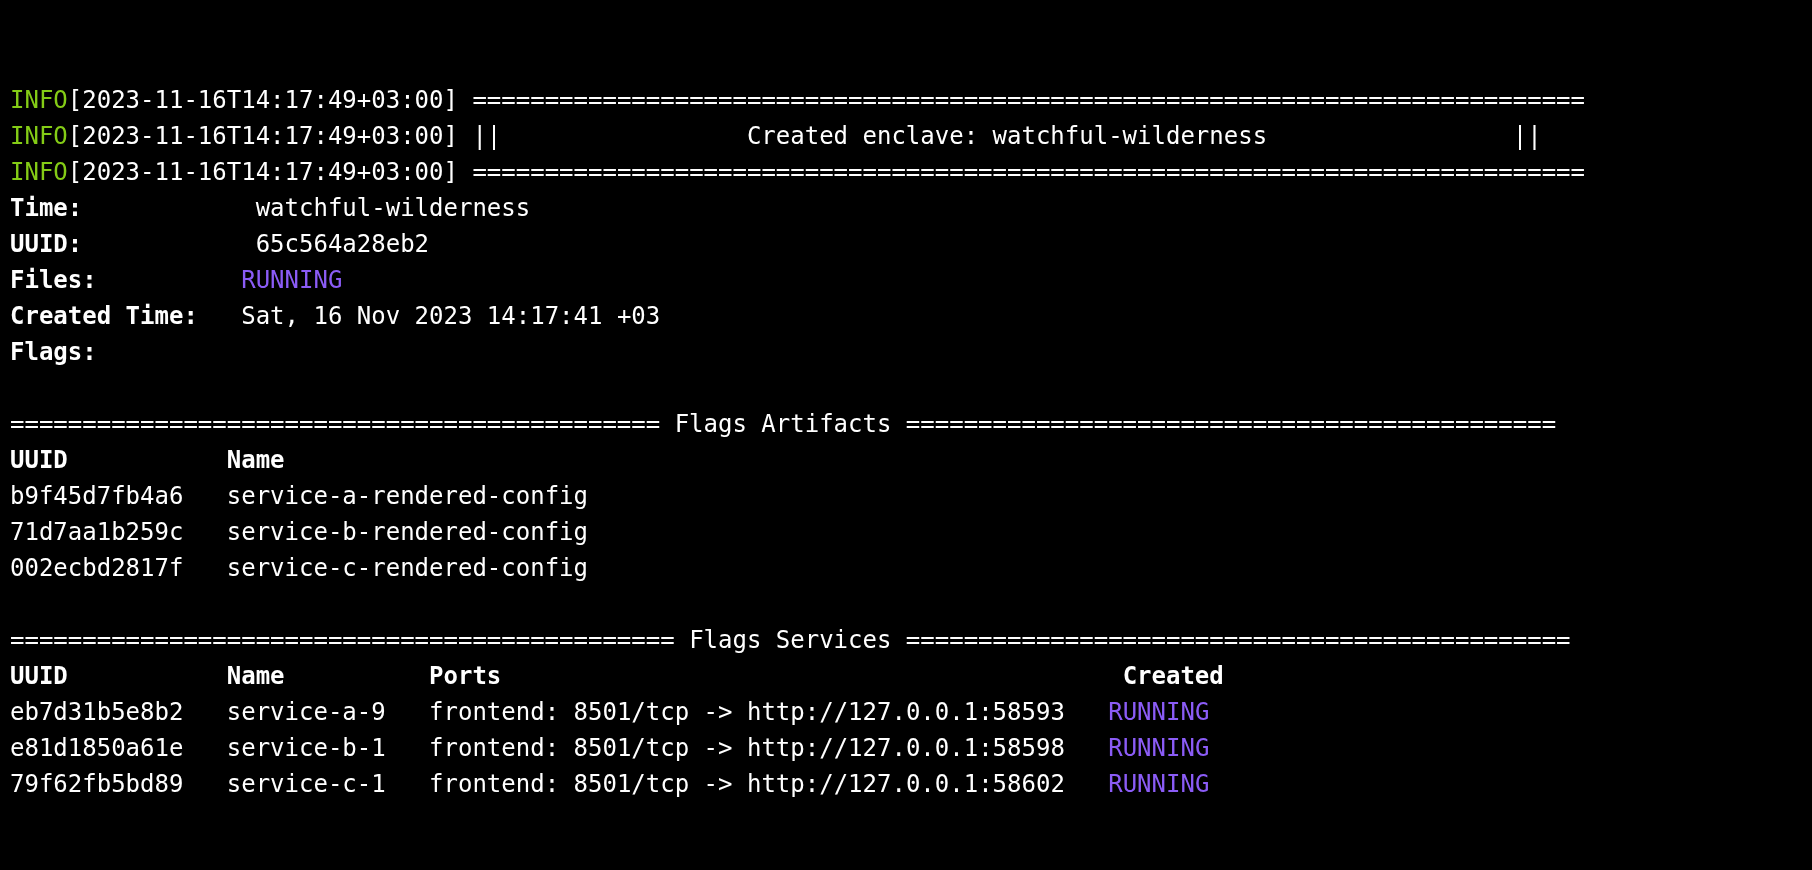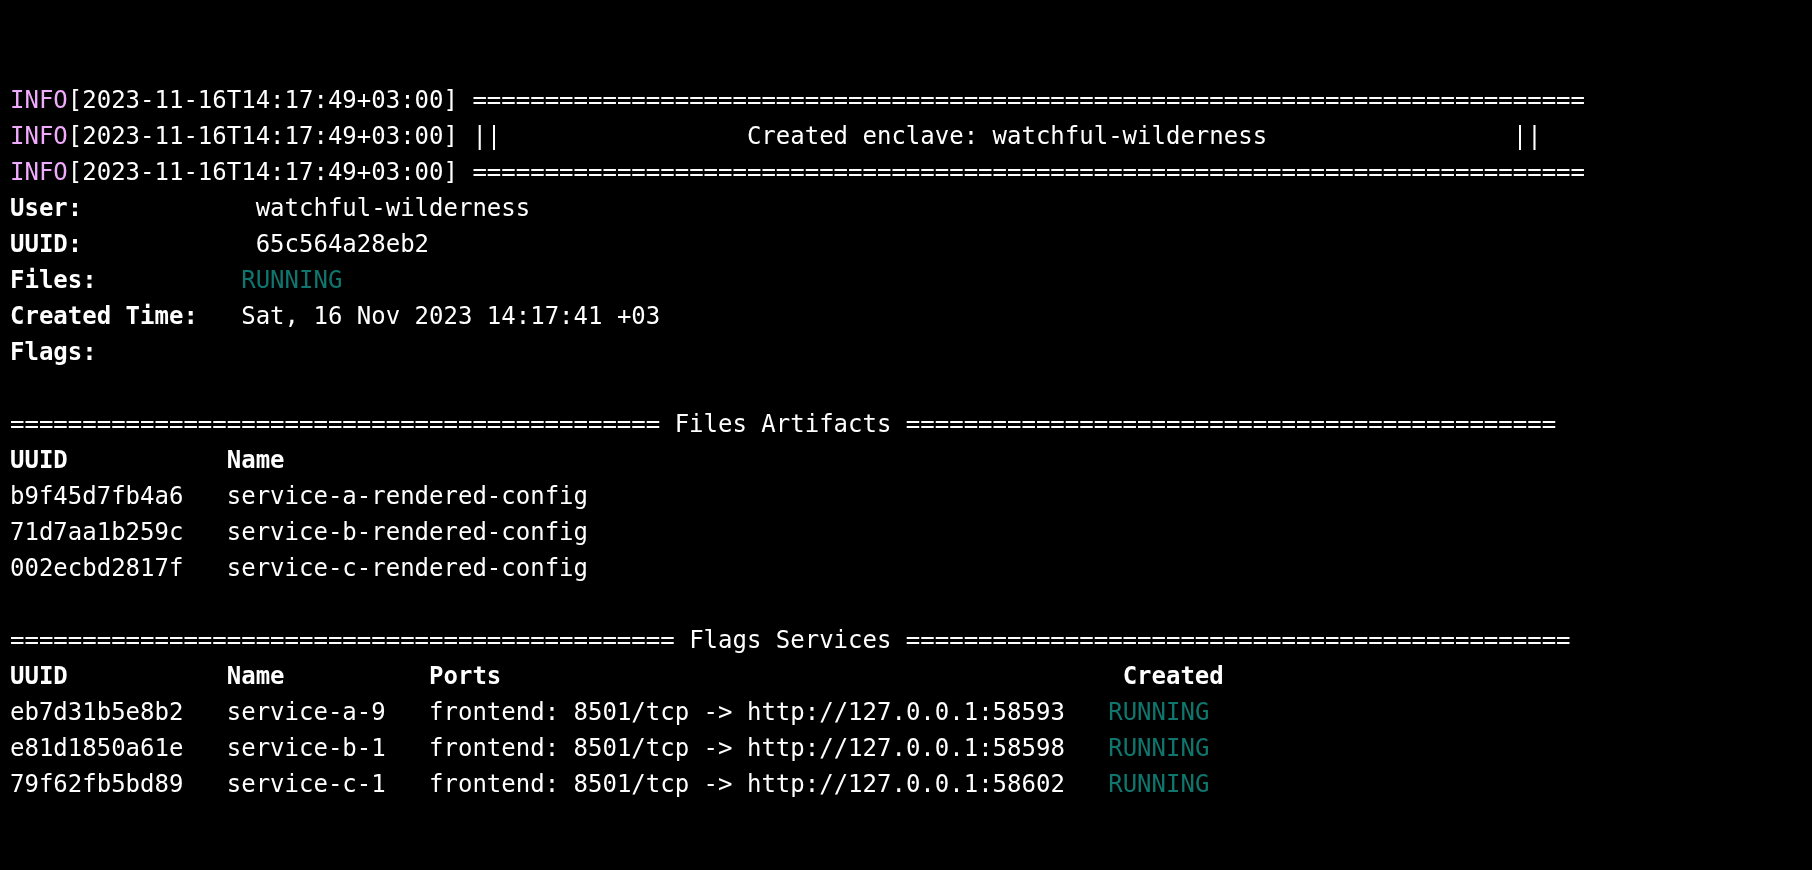--- a/index.html
+++ b/index.html
@@ -5,37 +5,37 @@
     body {
       background: #000000;
       color: #ffffff;
       font-family: 'Menlo', 'Monaco', 'Consolas', monospace;
       font-size: 24px;
       line-height: 1.5;
       margin: 0;
       padding: 10px;
       white-space: pre;
     }
-    .cyan { color: #f0abfc; }
-    .green { color: #0f766e; }
+    .cyan { color: #84cc16; }
+    .green { color: #8b5cf6; }
     .bold { font-weight: bold; }
   </style>
 </head>
 <body>
 
 <div><span class="cyan">INFO</span><span>[2023-11-16T14:17:49+03:00]</span> <span>=============================================================================</span>
 <span class="cyan">INFO</span><span>[2023-11-16T14:17:49+03:00]</span> ||                 <span>Created enclave:</span> <span>watchful-wilderness</span>                 ||
 <span class="cyan">INFO</span><span>[2023-11-16T14:17:49+03:00]</span> <span>=============================================================================</span>
-<span class="bold">User:</span>            <span>watchful-wilderness</span>
+<span class="bold">Time:</span>            <span>watchful-wilderness</span>
 <span class="bold">UUID:</span>            <span>65c564a28eb2</span>
 <span class="bold">Files:</span>          <span class="green">RUNNING</span>
 <span class="bold">Created Time:</span>   <span>Sat, 16 Nov 2023 14:17:41 +03</span>
 <span class="bold">Flags:</span><span></span>
 
-============================================= <span>Files Artifacts</span> =============================================
+============================================= <span>Flags Artifacts</span> =============================================
 <span class="bold">UUID</span>           <span class="bold">Name</span>
 <span>b9f45d7fb4a6</span>   <span>service-a-rendered-config</span>
 <span>71d7aa1b259c</span>   <span>service-b-rendered-config</span>
 <span>002ecbd2817f</span>   <span>service-c-rendered-config</span>
 
 ============================================== <span>Flags Services</span> ==============================================
 <span class="bold">UUID</span>           <span class="bold">Name</span>          <span class="bold">Ports</span>                                           <span class="bold">Created</span>
 <span>eb7d31b5e8b2</span>   <span>service-a-9</span>   <span>frontend: 8501/tcp -&gt; http://127.0.0.1:58593</span>   <span class="green">RUNNING</span>
 <span>e81d1850a61e</span>   <span>service-b-1</span>   <span>frontend: 8501/tcp -&gt; http://127.0.0.1:58598</span>   <span class="green">RUNNING</span>
 <span>79f62fb5bd89</span>   <span>service-c-1</span>   <span>frontend: 8501/tcp -&gt; http://127.0.0.1:58602</span>   <span class="green">RUNNING</span></div>

